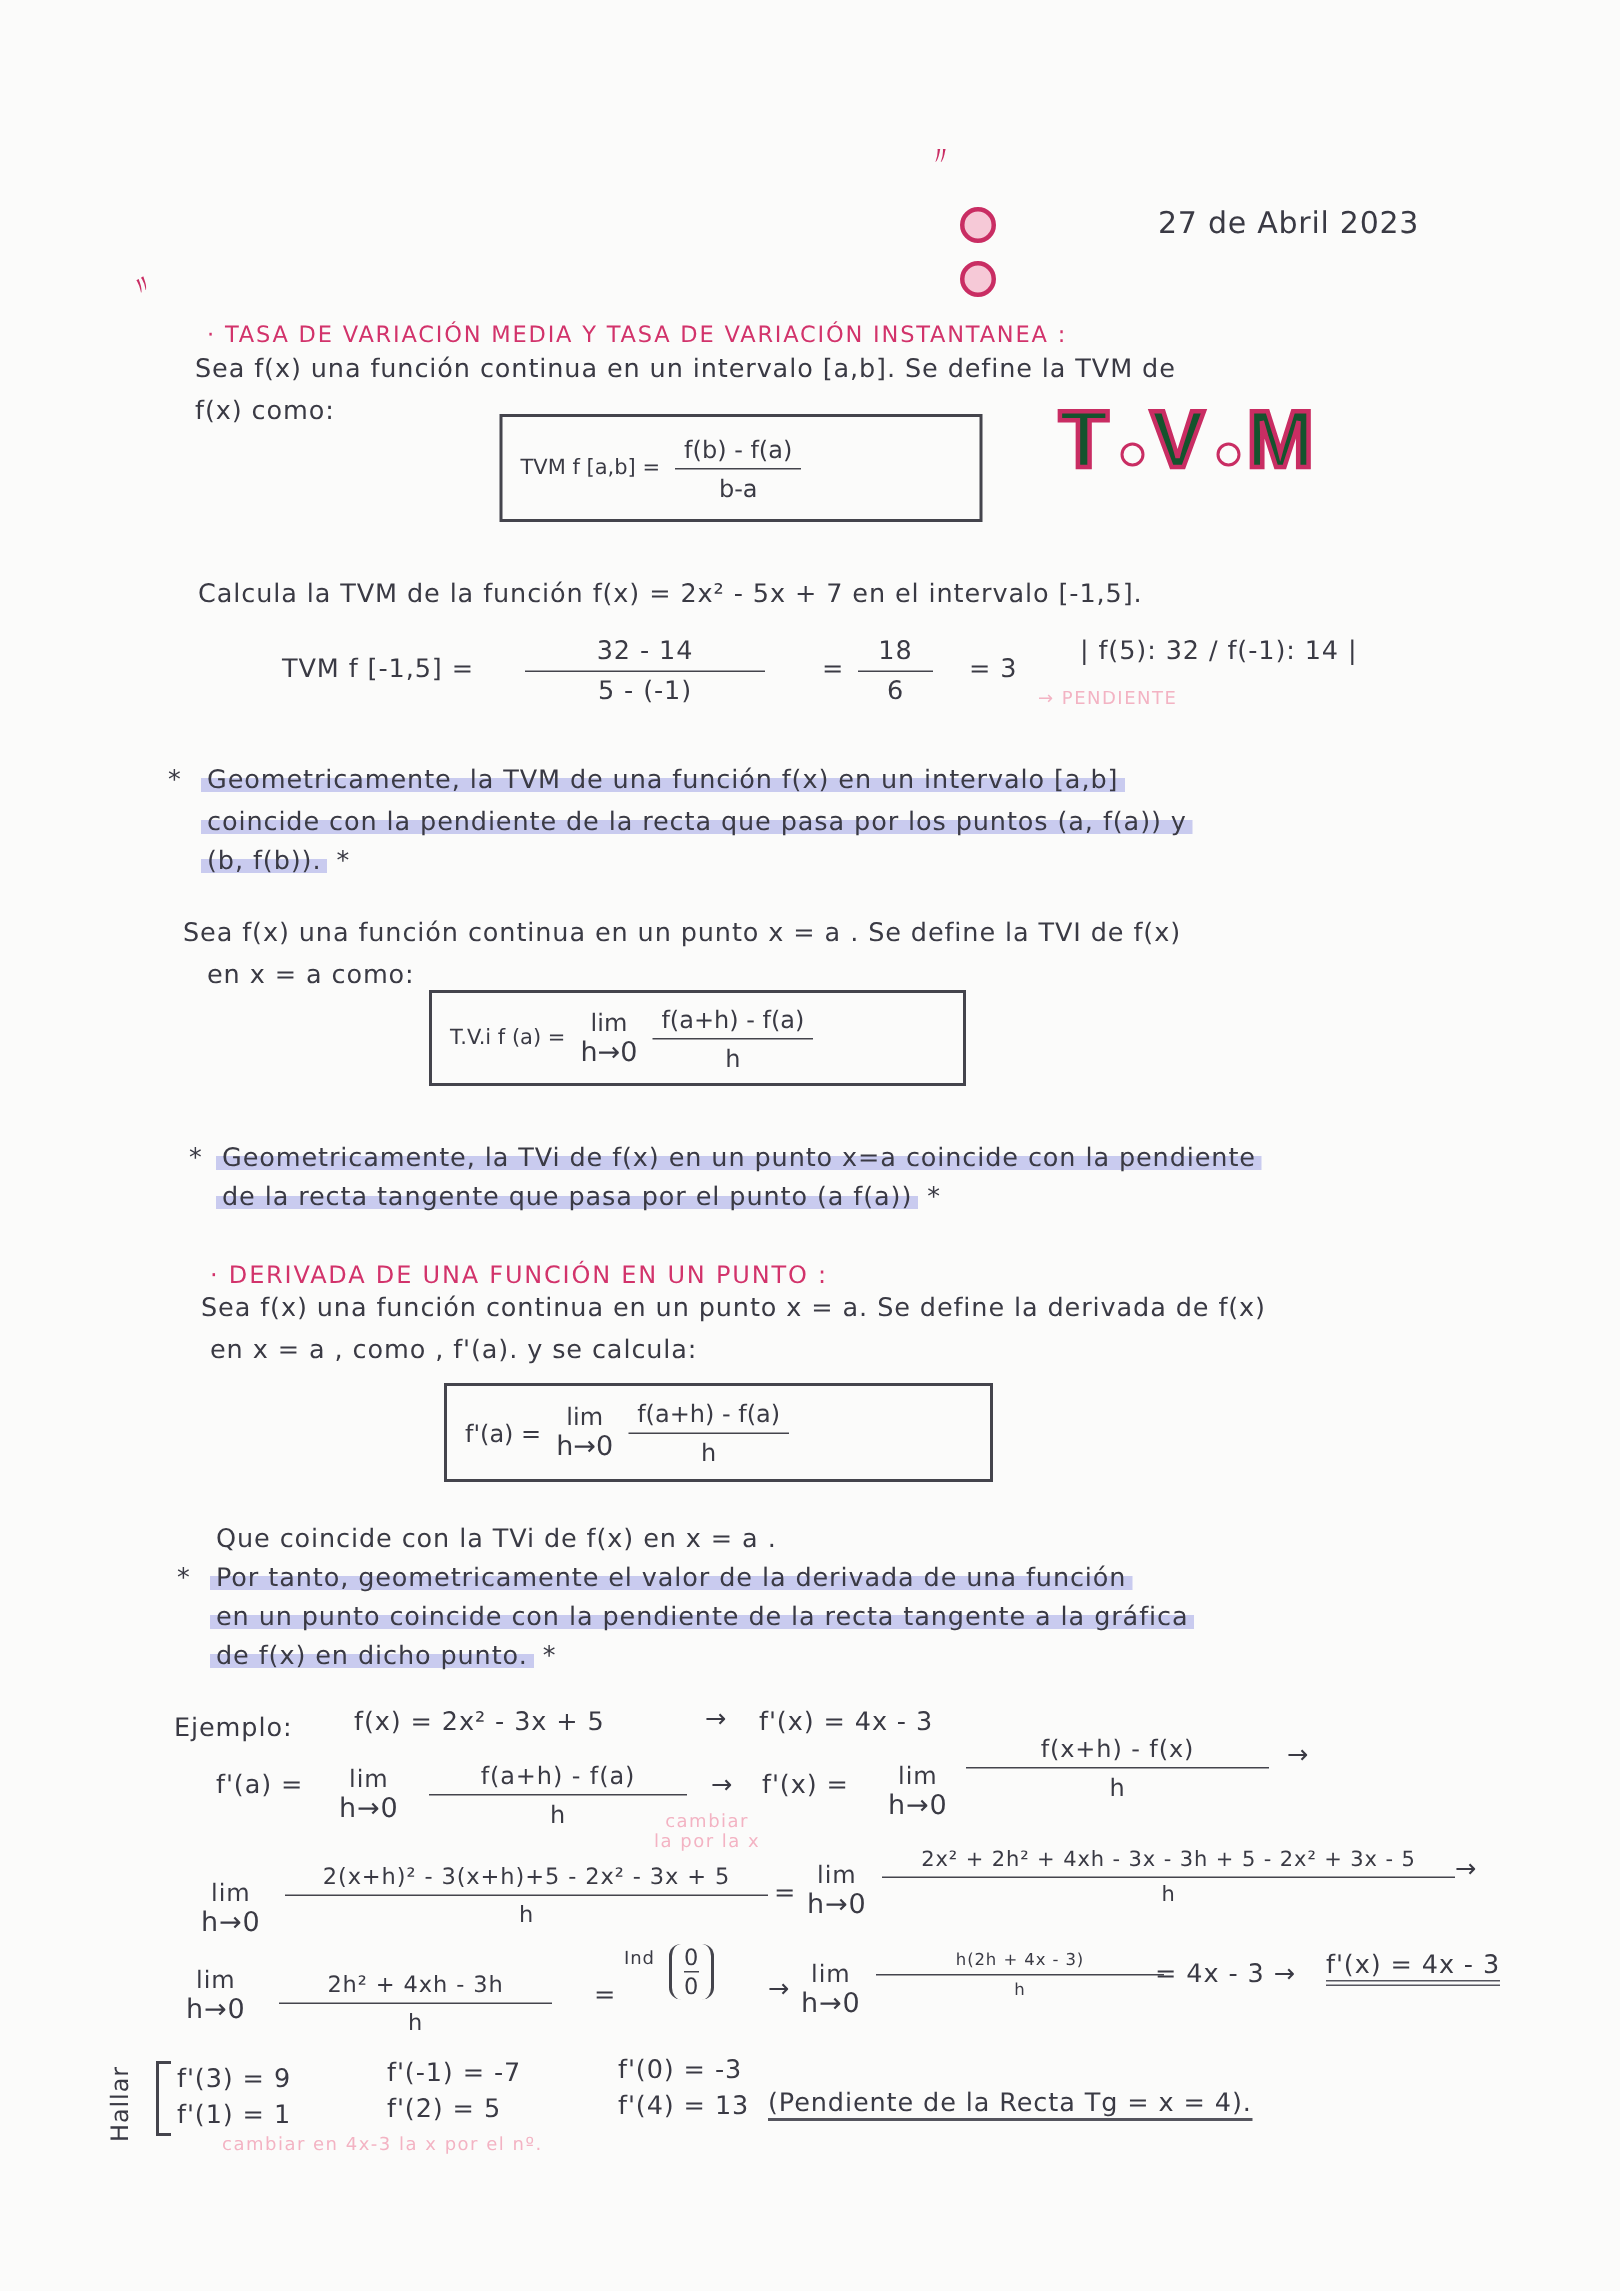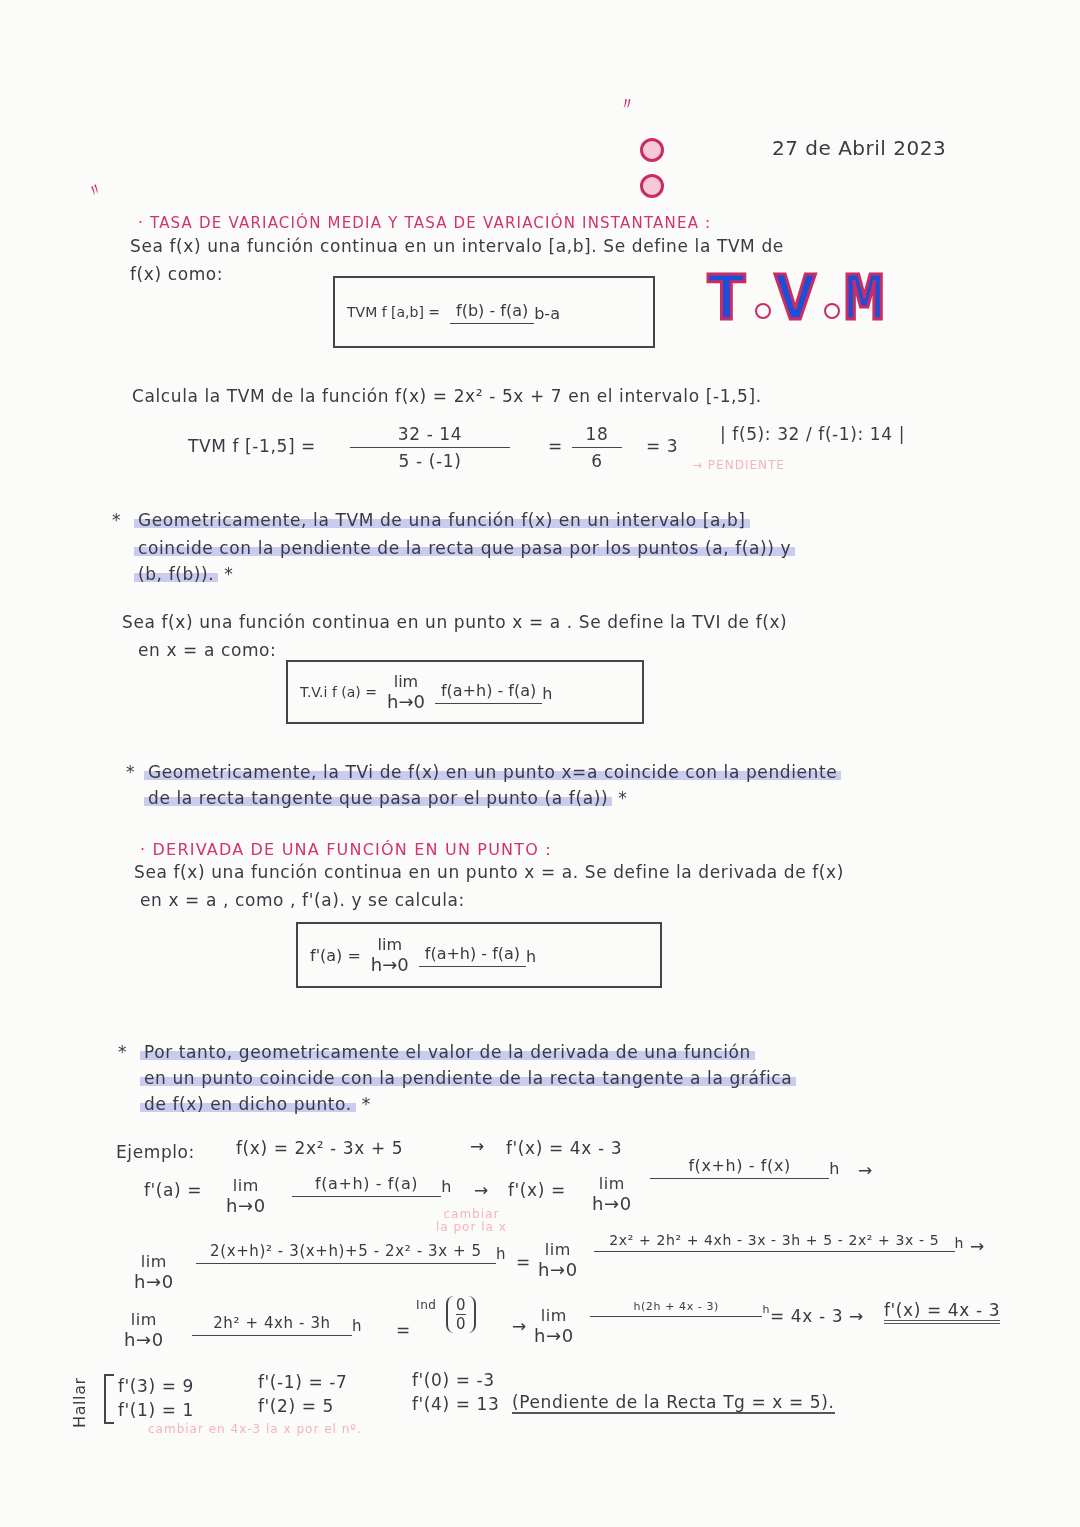--- a/index.html
+++ b/index.html
@@ -36,31 +36,31 @@
 
   
   .hl { background: linear-gradient(to bottom, transparent 45%, #c9cbef 45%, #c9cbef 90%, transparent 90%); padding: 0 4px; }
 
   
   .fbox {
     position: absolute; border: 2px solid #44444c; background: transparent;
     display: flex; align-items: center; gap: 10px; padding: 4px 12px;
     font-size: 16px; color: #3a3a44;
   }
-  .frac { display: inline-flex; }
+  .frac { display: inline-flex; flex-direction: column; align-items: center; }
   .frac .num { padding: 0 6px 3px; border-bottom: 1.5px solid #44444c; }
   .frac .den { padding-top: 3px; }
   .lim { display: inline-flex; flex-direction: column; align-items: center; line-height: 1.2; }
   .lim .sub { font-size: 18px; }
 
   
   .big-letters {
-    font-size: 68px; font-weight: bold; color: #1d4ed8;
+    font-size: 54px; font-weight: bold; color: #14532d;
     -webkit-text-stroke: 3px #c92d63; letter-spacing: 4px;
-    font-family: Liberation Mono, monospace;
+    font-family: Liberation Sans, sans-serif;
   }
   .dot-o { display:inline-block; width: 12px; height: 12px; border: 2px solid #c92d63; border-radius: 50%; margin: 0 4px; vertical-align: baseline; }
 
   .underline { border-bottom: 2px solid #55555e; }
   .double-underline { border-bottom: 4px double #55555e; }
 </style>
 </head>
 <body>
 
 <div class="page">
@@ -138,20 +138,21 @@
     <span class="lim">
       <span>lim</span>
       <span class="sub">h→0</span>
     </span>
     <span class="frac">
       <span class="num">f(a+h) -  f(a)</span>
       <span class="den">h</span>
     </span>
   </div>
 
+  <div class="abs ink" style="left:144px;top:1016px">Que  coincide   con la  TVi   de  f(x)  en  x = a .</div>
   <div class="abs ink" style="left:118px;top:1042px">*</div>
   <div class="abs ink" style="left:140px;top:1042px"><span class="hl">Por tanto,  geometricamente  el  valor   de la  derivada   de  una   función</span></div>
   <div class="abs ink" style="left:140px;top:1068px"><span class="hl">en un  punto  coincide  con la  pendiente  de la  recta  tangente  a la gráfica</span></div>
   <div class="abs ink" style="left:140px;top:1094px"><span class="hl">de  f(x)  en  dicho  punto.</span> <span>*</span></div>
 
   <div class="abs ink" style="left:116px;top:1142px">Ejemplo:</div>
   <div class="abs ink" style="left:236px;top:1138px">f(x)  =  2x² - 3x + 5</div>
   <div class="abs ink" style="left:470px;top:1136px">→</div>
   <div class="abs ink" style="left:506px;top:1138px">f'(x) = 4x - 3</div>
 
@@ -224,16 +225,16 @@
   <div class="abs ink double-underline" style="left:884px;top:1300px">f'(x) = 4x - 3</div>
 
   <div class="abs ink" style="left:70px;top:1428px;font-size:16px;transform:rotate(-90deg);transform-origin:left top">Hallar</div>
   <div class="abs" style="left:104px;top:1374px;width:8px;height:46px;border:2px solid #44444c;border-right:none"></div>
   <div class="abs ink" style="left:118px;top:1376px">f'(3) = 9</div>
   <div class="abs ink" style="left:258px;top:1372px">f'(-1) = -7</div>
   <div class="abs ink" style="left:412px;top:1370px">f'(0) = -3</div>
   <div class="abs ink" style="left:118px;top:1400px">f'(1) = 1</div>
   <div class="abs ink" style="left:258px;top:1396px">f'(2) = 5</div>
   <div class="abs ink" style="left:412px;top:1394px">f'(4) = 13</div>
-  <div class="abs ink underline" style="left:512px;top:1392px">(Pendiente de la Recta Tg = x = 5).</div>
+  <div class="abs ink underline" style="left:512px;top:1392px">(Pendiente de la Recta Tg = x = 4).</div>
   <div class="abs faint-pink" style="left:148px;top:1422px">cambiar  en  4x-3  la x  por el nº.</div>
 
 </div>
 
 </body></html>

